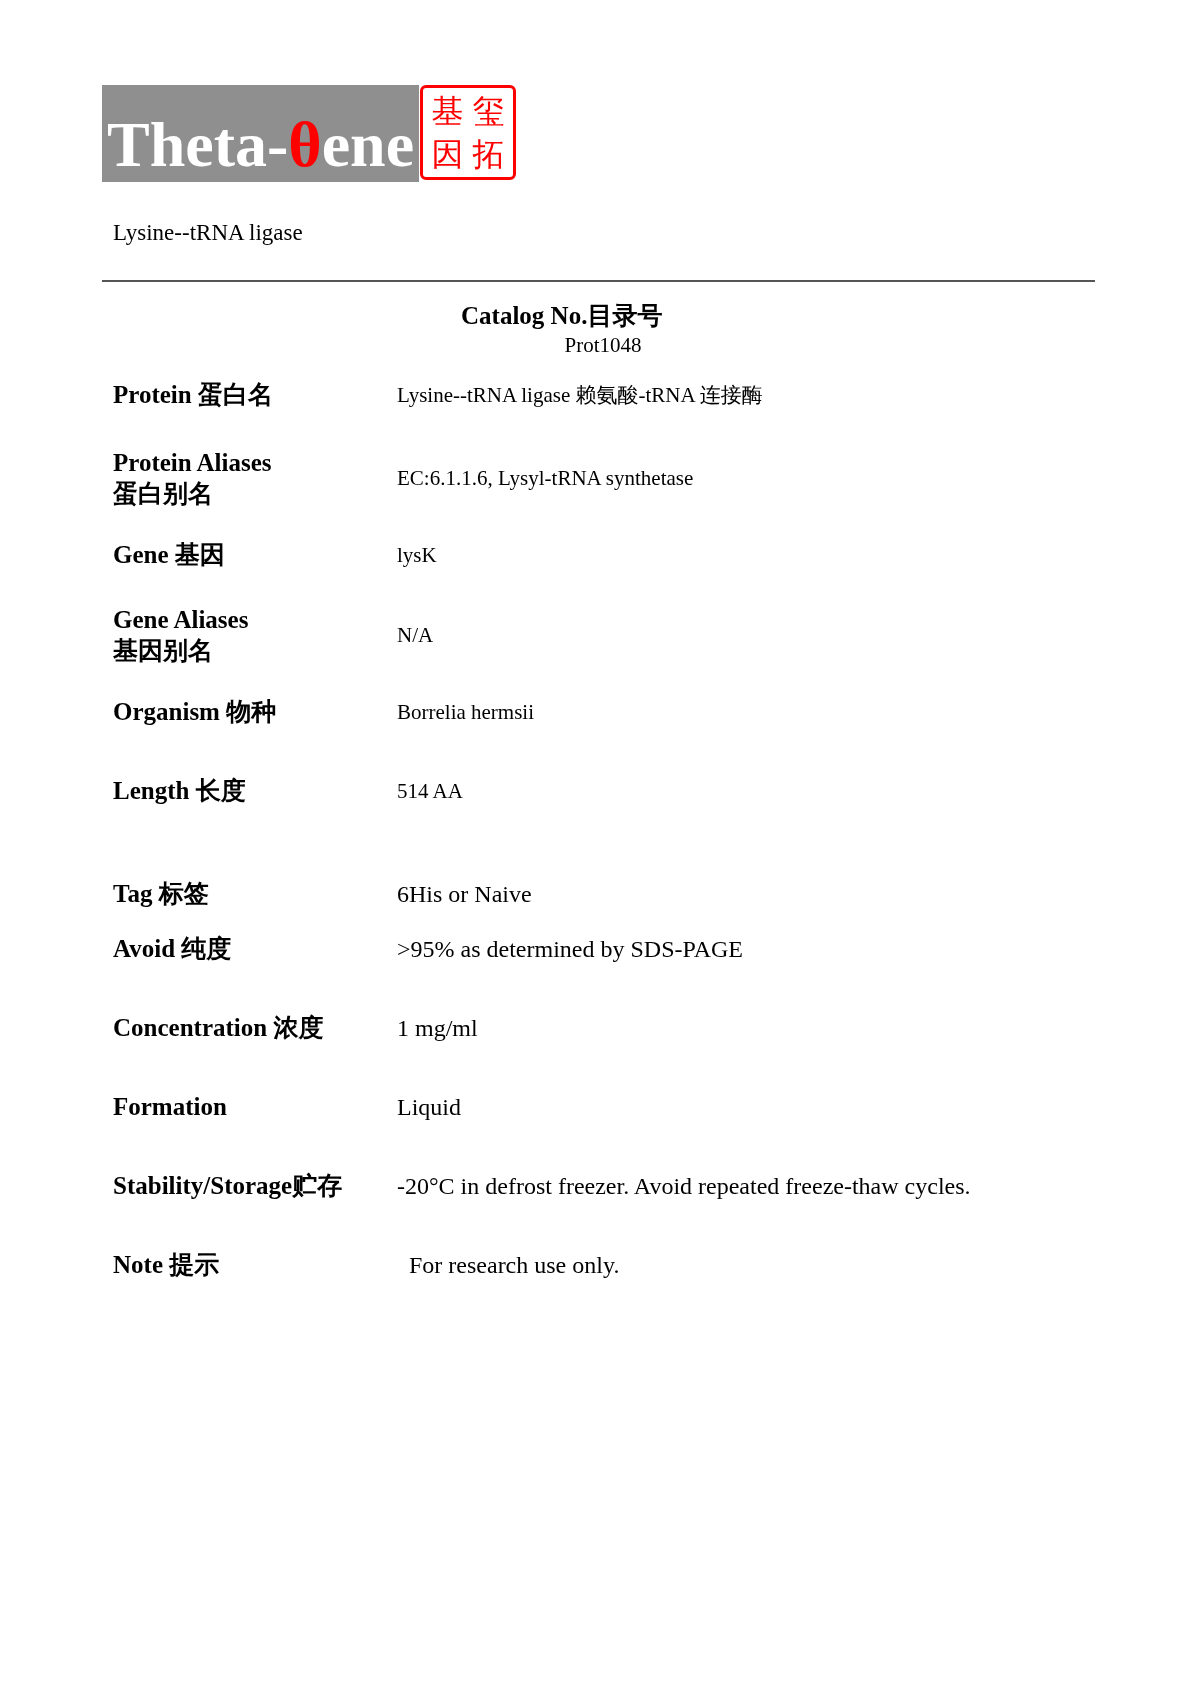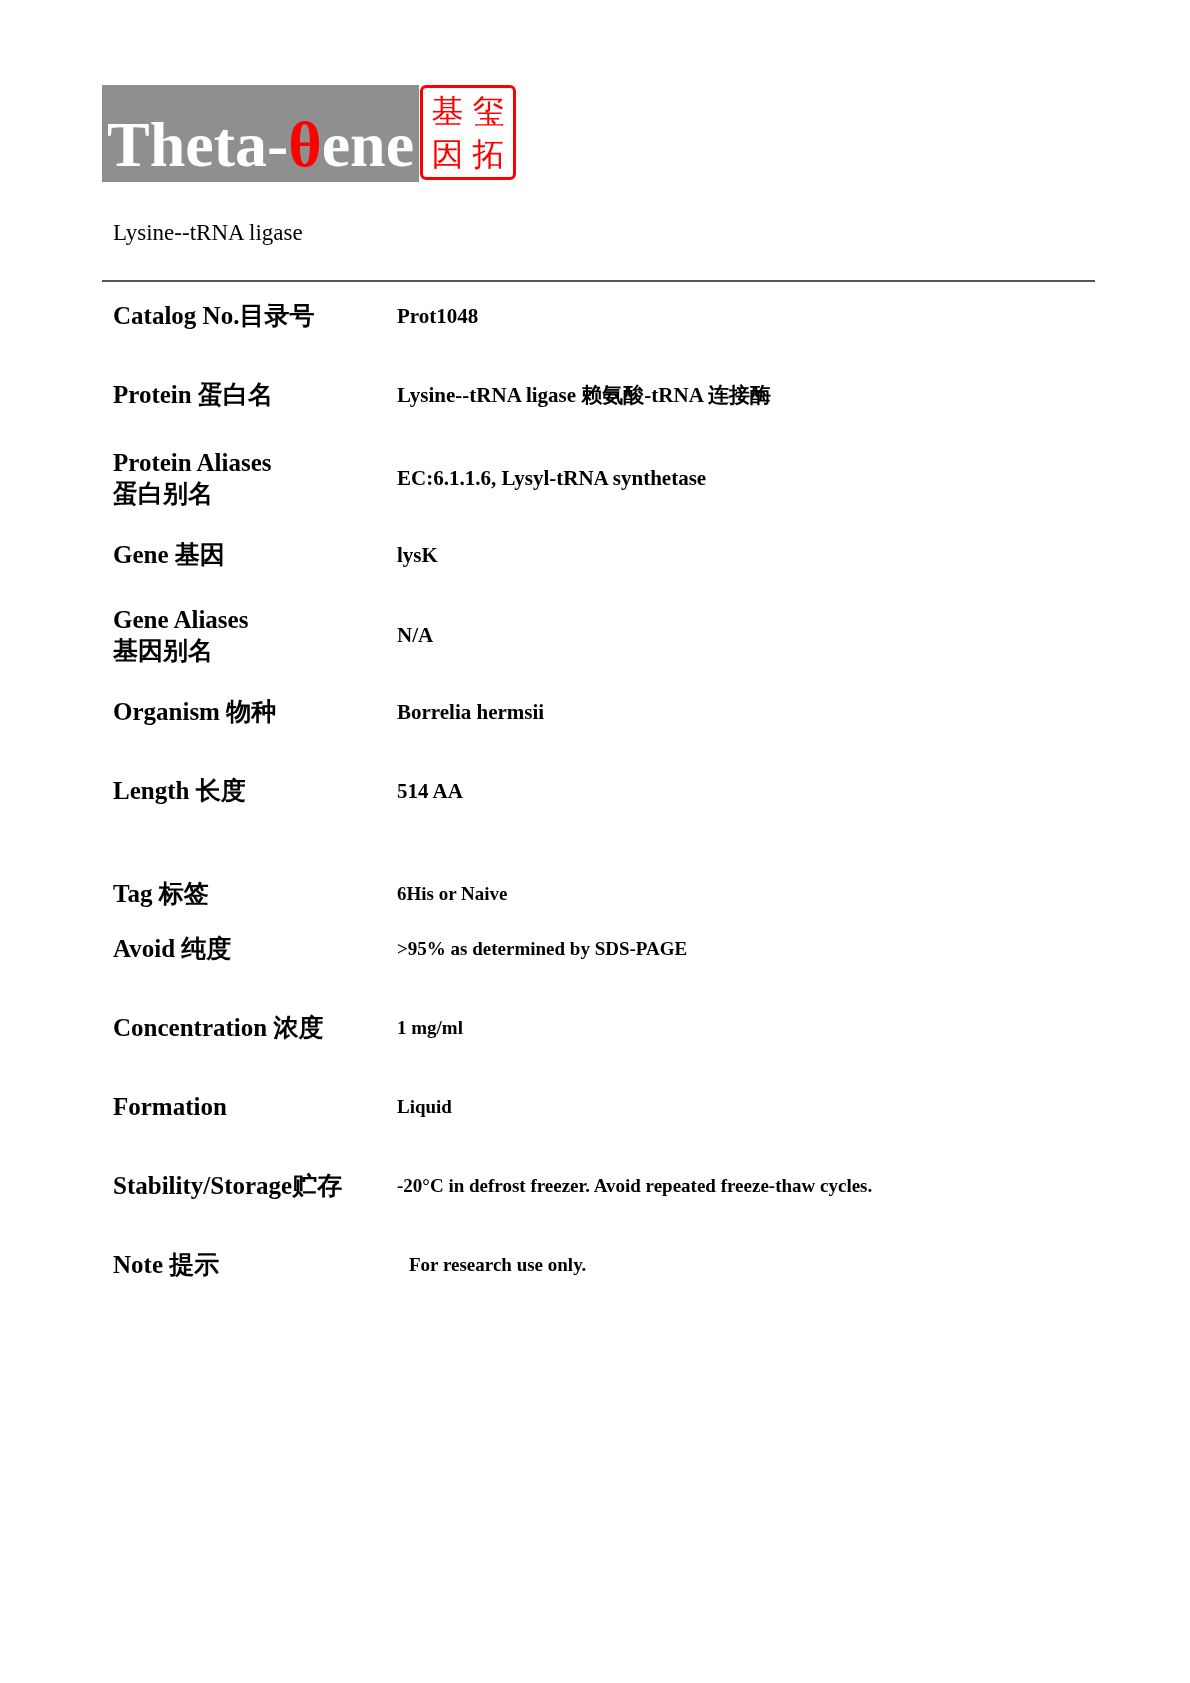--- a/index.html
+++ b/index.html
@@ -98,24 +98,23 @@
       width: 284px;
       font-weight: bold;
       font-size: 25px;
       line-height: 31px;
       white-space: nowrap;
     }
     .spec-value {
       font-size: 21px;
       line-height: 28px;
       white-space: nowrap;
-      font-weight: bold;
     }
     .spec-value.large {
-      font-size: 19px;
+      font-size: 24px;
     }
     .label-line { display: block; }
   </style>
 </head>
 <body>
 
 <div class="logo">
   <div class="logo-text-box">
     <span class="logo-text"><span>Theta-</span><span class="logo-theta">θ</span><span>ene</span></span>
   </div>
@@ -125,21 +124,21 @@
     <span class="seal-char">因</span>
     <span class="seal-char">拓</span>
   </div>
 </div>
 
 <h1 class="doc-title">Lysine--tRNA ligase</h1>
 
 <div class="rule"></div>
 
 <div class="spec-table">
-  <div class="spec-row" style="top:300px;">
+  <div class="spec-row" style="top:300px;flex-direction:column;">
     <div class="spec-label">Catalog No.目录号</div>
     <div class="spec-value">Prot1048</div>
   </div>
   <div class="spec-row" style="top:379px;">
     <div class="spec-label">Protein 蛋白名</div>
     <div class="spec-value">Lysine--tRNA ligase  赖氨酸-tRNA 连接酶</div>
   </div>
   <div class="spec-row" style="top:447px;">
     <div class="spec-label">
       <span class="label-line">Protein Aliases</span>

